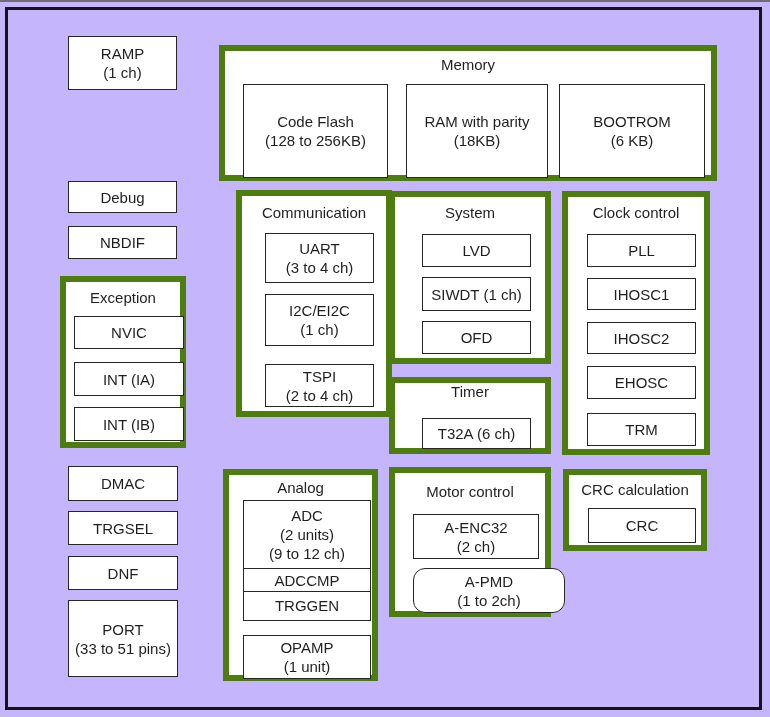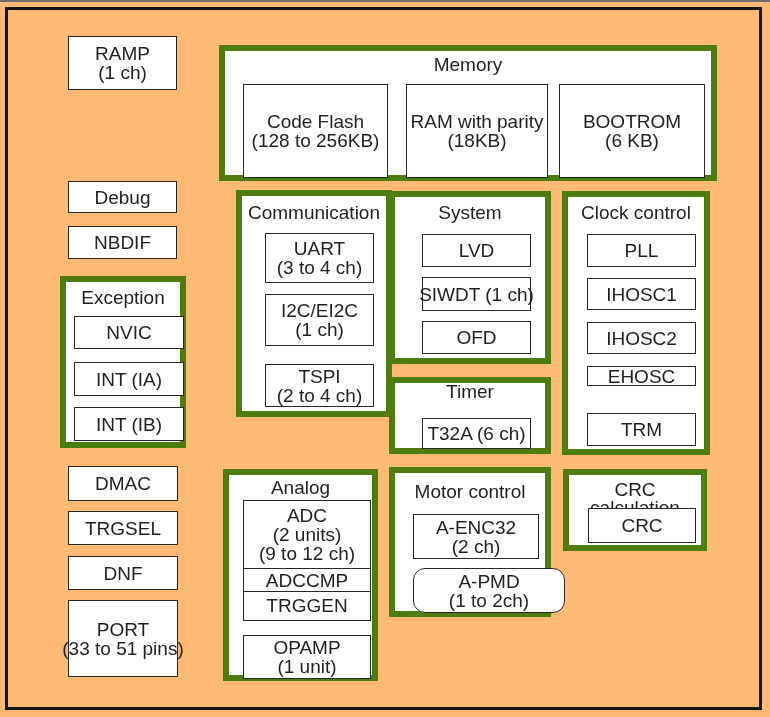--- a/index.html
+++ b/index.html
@@ -1,18 +1,18 @@
 <!DOCTYPE html>
 <html><head>
 <meta charset="utf-8">
 <style>
   html,body { margin:0; padding:0; background:#ffffff; }
   .stage {
-    position:relative; width:770px; height:717px; background:#fdba74;
-    font-family:"Liberation Sans", sans-serif; font-size:19px; color:#1f1f1f;
+    position:relative; width:770px; height:717px; background:#c4b5fd;
+    font-family:"Liberation Sans", sans-serif; font-size:15px; color:#1f1f1f;
     overflow:hidden;
   }
   .top-rule { position:absolute; left:0; top:0; width:770px; height:2px; background:#6e6e6e; }
   .frame { position:absolute; left:5px; top:7px; width:757px; height:703px;
            border:3px solid #141414; box-sizing:border-box; }
   .box {
     position:absolute; box-sizing:border-box; border:1.5px solid #262626; background:#ffffff;
     display:flex; flex-direction:column; align-items:center; justify-content:center;
     text-align:center; line-height:19px;
   }
@@ -135,21 +135,21 @@
     <div class="group-title" style="top:7px;">Clock control</div>
     <div class="box" style="left:19px; top:37px; width:109px; height:33px;">
       <span class="line">PLL</span>
     </div>
     <div class="box" style="left:19px; top:81px; width:109px; height:32px;">
       <span class="line">IHOSC1</span>
     </div>
     <div class="box" style="left:19px; top:125px; width:109px; height:32px;">
       <span class="line">IHOSC2</span>
     </div>
-    <div class="box" style="left:19px; top:169px; width:109px; height:20px;">
+    <div class="box" style="left:19px; top:169px; width:109px; height:33px;">
       <span class="line">EHOSC</span>
     </div>
     <div class="box" style="left:19px; top:216px; width:109px; height:33px;">
       <span class="line">TRM</span>
     </div>
   </div>
 
   <div class="group" style="left:223px; top:469px; width:155px; height:212px;">
     <div class="group-title" style="top:4px;">Analog</div>
     <div class="stack" style="left:14px; top:25px; width:128px; height:121px;">

